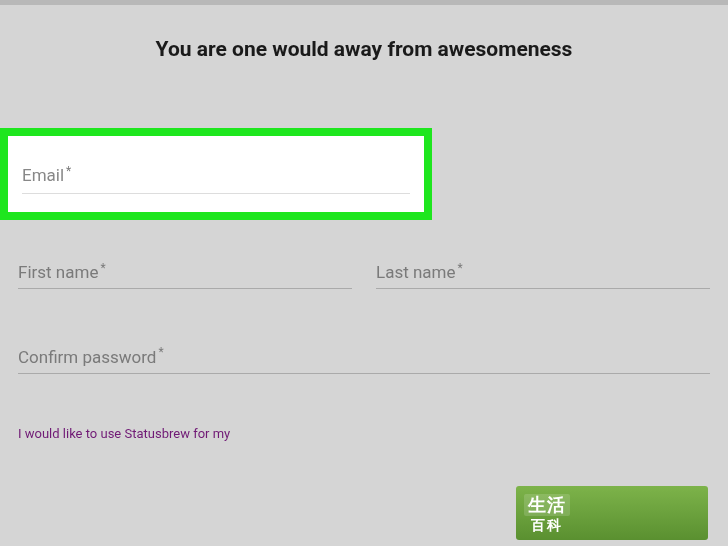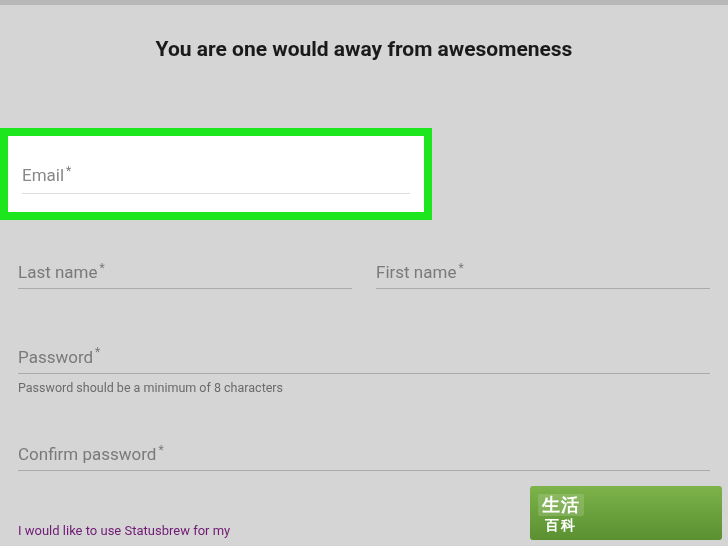--- a/index.html
+++ b/index.html
@@ -90,21 +90,21 @@
       font-size: 12.5px;
       margin-top: 6px;
     }
     .usage-label {
       color: #701a75;
       font-size: 13px;
       margin-top: 52px;
     }
     .watermark {
       position: absolute;
-      right: 6px;
+      right: 20px;
       bottom: 6px;
       width: 192px;
       height: 54px;
       background: linear-gradient(180deg, #7db34a 0%, #5a9030 100%);
       border-radius: 3px;
       display: flex;
       align-items: center;
       padding: 4px 8px;
       gap: 8px;
       z-index: 10;
@@ -160,44 +160,34 @@
     <input type="text" class="hidden-input" style="">
   </div>
 </div>
 
 <div class="form-container">
   <div class="spacer-after-highlight"></div>
 
   <div class="row">
     <div class="col-half">
       <div class="field-wrap">
-        <span class="field-label">Last name</span><span class="asterisk">*</span>
+        <span class="field-label">First name</span><span class="asterisk">*</span>
         <div class="field-underline"></div>
         <input type="text" class="hidden-input" style="">
       </div>
     </div>
     <div class="col-half">
       <div class="field-wrap">
-        <span class="field-label">First name</span><span class="asterisk">*</span>
+        <span class="field-label">Last name</span><span class="asterisk">*</span>
         <div class="field-underline"></div>
         <input type="text" class="hidden-input" style="">
       </div>
     </div>
   </div>
 
-  <div class="row" style="margin-bottom: 8px;">
-    <div class="col-full">
-      <div class="field-wrap">
-        <span class="field-label">Password</span><span class="asterisk">*</span>
-        <div class="field-underline"></div>
-        <input type="password" class="hidden-input" style="">
-      </div>
-      <div class="field-hint">Password should be a minimum of 8 characters</div>
-    </div>
-  </div>
 
   <div class="row" style="margin-top: 48px; margin-bottom: 7px;">
     <div class="col-full">
       <div class="field-wrap">
         <span class="field-label">Confirm password</span><span class="asterisk">*</span>
         <div class="field-underline"></div>
         <input type="password" class="hidden-input" style="">
       </div>
     </div>
   </div>

